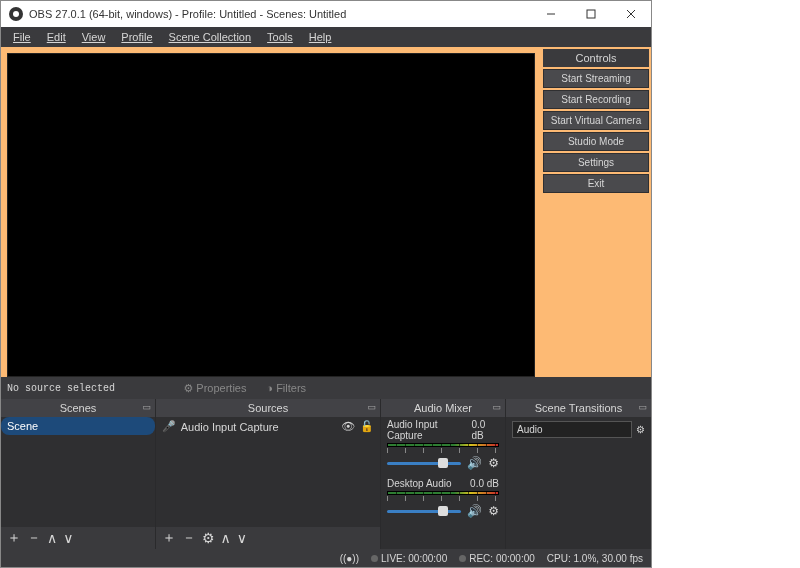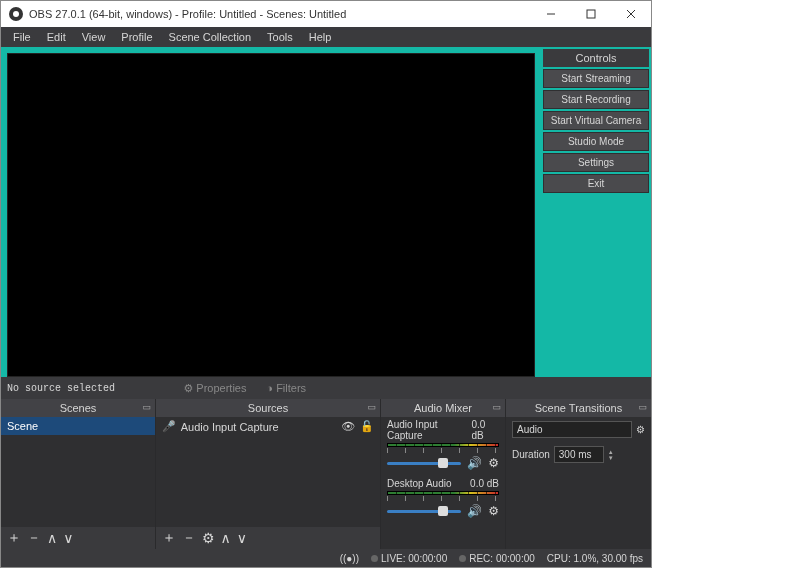--- a/index.html
+++ b/index.html
@@ -5,38 +5,38 @@
 * { margin:0; padding:0; box-sizing:border-box; font-family:"Segoe UI",Arial,sans-serif; user-select:none; }
 body { background:#fff; width:800px; height:568px; overflow:hidden; }
 .window { width:652px; height:568px; border:1px solid #888; background:#3a3a3d; display:flex; flex-direction:column; }
 .titlebar { height:26px; background:#fff; display:flex; align-items:center; color:#333; font-size:11px; }
 .titlebar .logo { width:14px; height:14px; border-radius:50%; background:#333; margin:0 6px 0 8px; display:flex; align-items:center; justify-content:center; }
 .titlebar .logo::after { content:""; width:6px; height:6px; border-radius:50%; background:#fff; }
 .title-text { flex:1; }
 .win-btns { display:flex; }
 .win-btn { width:40px; height:26px; display:flex; align-items:center; justify-content:center; font-size:11px; }
 .menubar { height:20px; background:#3a3a3d; display:flex; align-items:center; padding:0 4px; }
-.menuitem { color:#d6d6d6; font-size:11px; padding:2px 8px; cursor:default; }
-.workspace { flex:1; display:flex; background:#14b8a6; min-height:0; }
+.menuitem { color:#d6d6d6; font-size:11px; padding:2px 8px; cursor:default;text-decoration:underline; }
+.workspace { flex:1; display:flex; background:#fdba74; min-height:0; }
 .preview-col { flex:1; display:flex; flex-direction:column; padding:6px 6px 0 6px; }
 .preview { flex:1; background:#000; border:1px solid #222; max-width:560px; margin:0 auto; width:100%; }
 .controls-col { width:110px; padding:2px; }
 .ctrl-title { background:#3a3a3d; color:#d6d6d6; font-size:11px; text-align:center; padding:3px 0; margin-bottom:2px; }
 .ctrl-btn { background:#4a4a4d; color:#d6d6d6; font-size:10px; text-align:center; padding:3px 2px; margin-bottom:2px; border:1px solid #2f2f31; cursor:default; }
 .srcbar { height:22px; background:#3a3a3d; display:flex; align-items:center; padding:0 6px; gap:8px; }
 .srcbar-text { color:#d6d6d6; font-size:10px; flex:1;font-family:Liberation Mono, monospace; }
 .srcbar-btn { display:flex; align-items:center; gap:3px; color:#888; font-size:11px; padding:2px 6px; }
 .docks { height:150px; background:#a3a3a3; display:flex; }
 .dock { display:flex; flex-direction:column; border-right:1px solid #2a2a2c; }
 .dock-head { height:18px; background:#424246; display:flex; align-items:center; justify-content:center; color:#d6d6d6; font-size:11px; position:relative; }
 .dock-handle { position:absolute; right:4px; top:3px; color:#aaa; font-size:9px; }
 .dock-body { flex:1; background:#2f2f31; overflow:hidden; position:relative; }
 .dock-foot { height:22px; background:#3a3a3d; display:flex; align-items:center; padding:0 6px; gap:6px; color:#d6d6d6; font-size:14px; }
 .dock-foot span { cursor:default; }
-.scene-item { background:#1d4a7a; color:#fff; font-size:11px; padding:3px 6px; }
+.scene-item { background:#1d4a7a; color:#fff; font-size:11px; padding:3px 6px;border-radius:8px; }
 .source-item { color:#d6d6d6; font-size:11px; padding:3px 6px; display:flex; align-items:center; gap:5px; }
 .source-item .spacer { flex:1; }
 .mixer-ch { padding:2px 6px; }
 .mixer-top { display:flex; justify-content:space-between; color:#d6d6d6; font-size:10px; }
 .meter { height:4px; background:linear-gradient(90deg,#2e7d32 0%,#2e7d32 60%,#d4c21f 75%,#c62828 100%); border:1px solid #000; margin:2px 0 1px 0; position:relative; }
 .meter::after { content:""; position:absolute; inset:0; background:repeating-linear-gradient(90deg,transparent 0 8px,rgba(0,0,0,.6) 8px 9px); }
 .ticks { height:5px; background:repeating-linear-gradient(90deg,#888 0 1px,transparent 1px 18px); }
 .slider-row { display:flex; align-items:center; gap:6px; margin:3px 0 4px 0; }
 .slider-track { flex:1; height:3px; background:#3a7fc4; border-radius:2px; position:relative; }
 .slider-thumb { position:absolute; right:18%; top:-4px; width:10px; height:10px; background:#ddd; border-radius:2px; }
@@ -196,28 +196,20 @@
     <div class="dock" style="width:145px;border-right:none">
       <div class="dock-head">
           <span>Scene Transitions</span>
           <span class="dock-handle">▭</span>
         </div>
       <div class="dock-body">
         <div class="trans-row">
           <div class="trans-select">Audio</div>
           <span>⚙</span>
         </div>
-        <div class="trans-row">
-          <span>Duration</span>
-          <div class="trans-dur">300 ms</div>
-          <div class="spin">
-              <span>▲</span>
-              <span>▼</span>
-            </div>
-        </div>
       </div>
     </div>
   </div>
 
   <div class="statusbar">
     <span>((●))</span>
     <span><span class="dot"></span><span>LIVE: 00:00:00</span></span>
     <span><span class="dot"></span><span>REC: 00:00:00</span></span>
     <span>CPU: 1.0%, 30.00 fps</span>
   </div>

